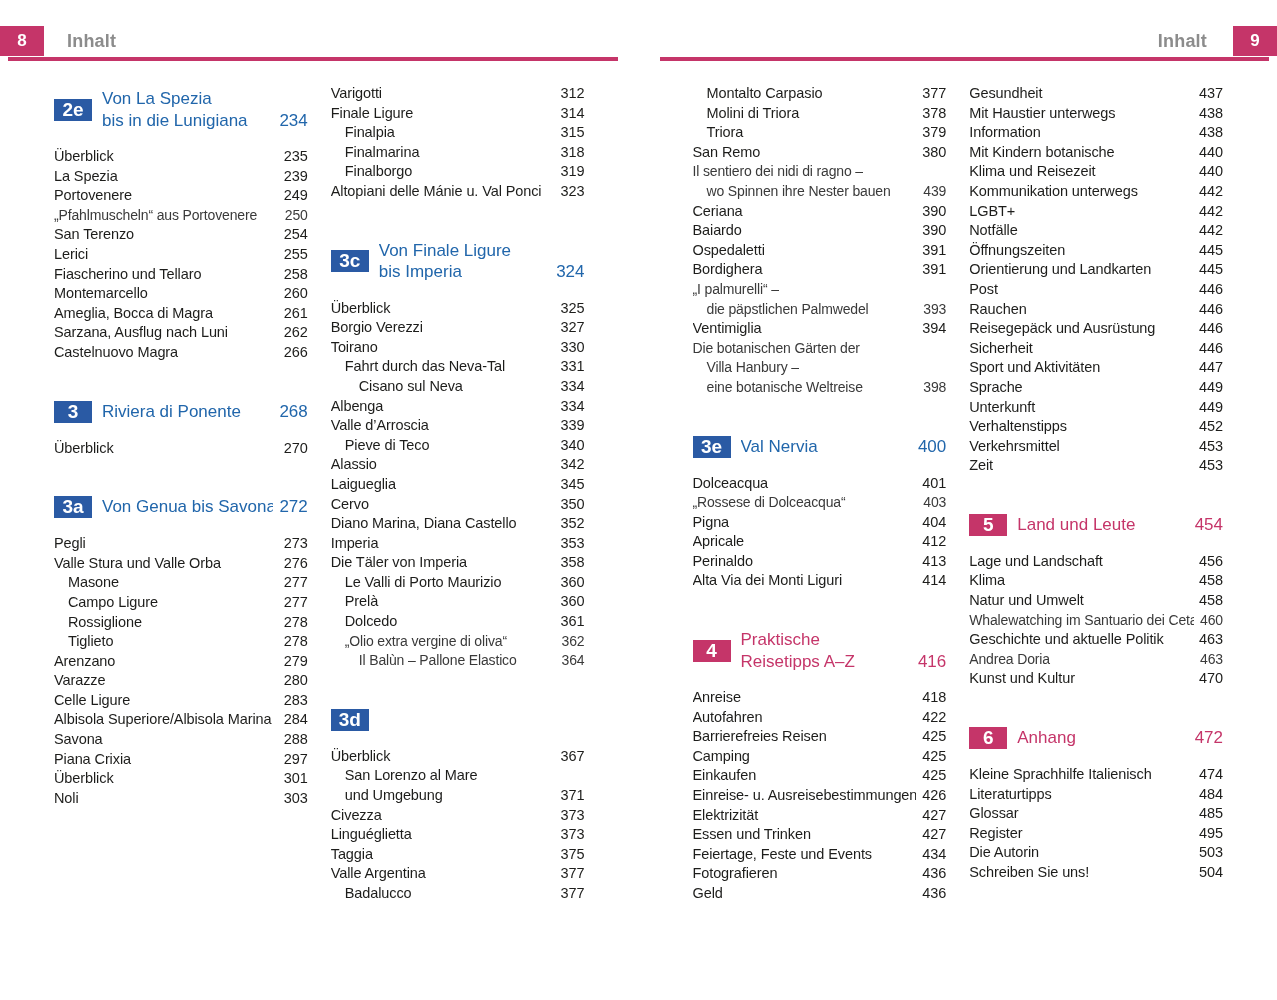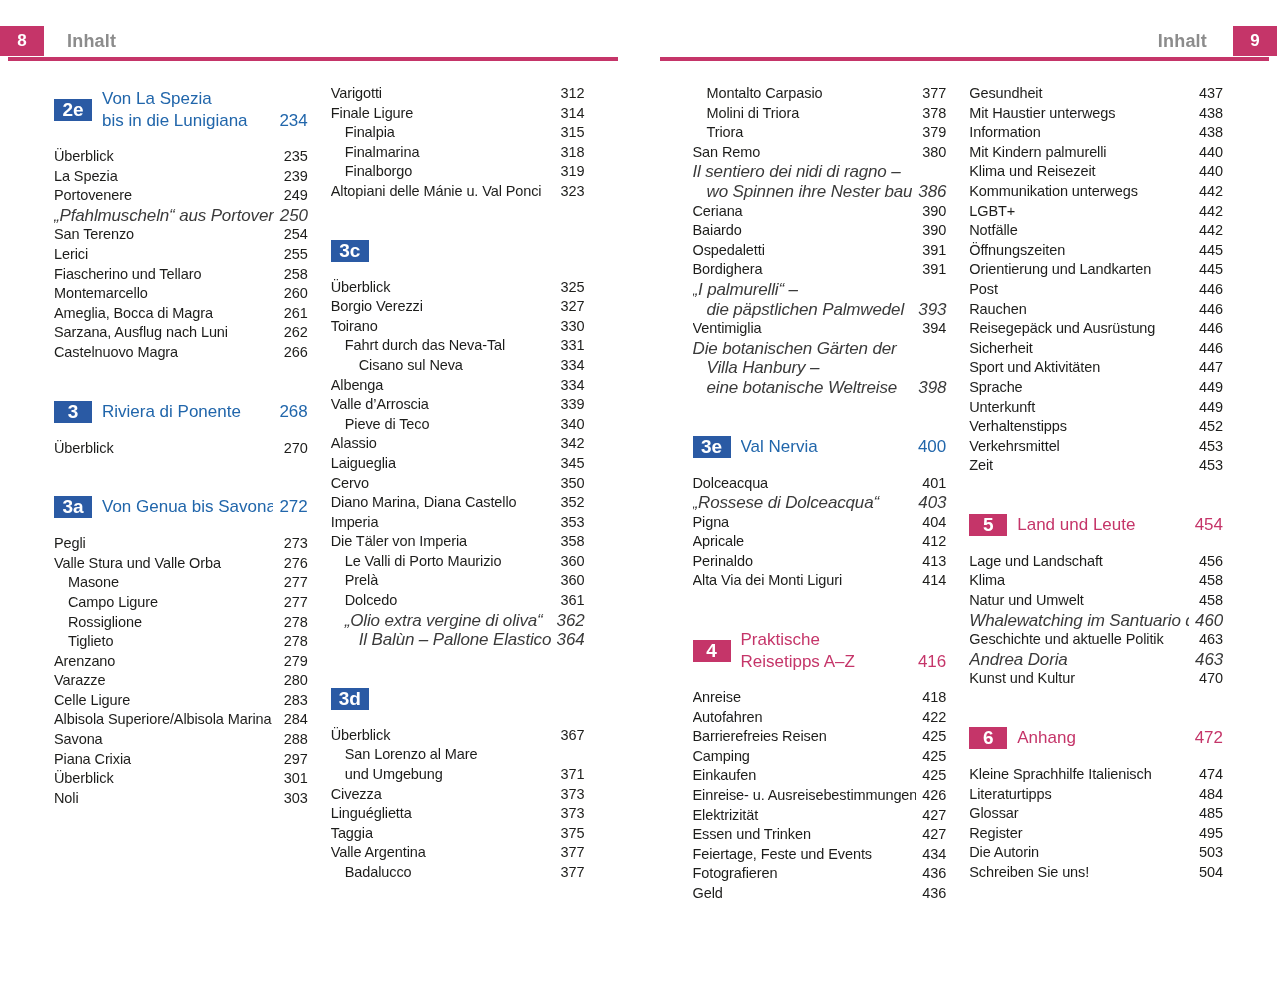--- a/index.html
+++ b/index.html
@@ -15,21 +15,21 @@
   .rule{position:absolute;top:57px;height:3.5px;background:var(--pink,#c53569);}
   .page-left .rule{left:8px;right:21px;}
   .page-right .rule{left:21px;right:8px;}
   .columns{position:absolute;top:84px;left:54px;right:54px;display:flex;gap:23px;}
   .col{flex:1;min-width:0;}
   .row{display:flex;align-items:baseline;height:19.6px;line-height:19.6px;font-size:14.5px;letter-spacing:-0.1px;white-space:nowrap;}
   .row .lbl{flex:1;overflow:hidden;}
   .row .pg{padding-left:6px;}
   .row.ind1 .lbl{padding-left:14px;}
   .row.ind2 .lbl{padding-left:28px;}
-  .row.italic{font-style:italic;color:var(--italic,#3a3a3a);font-size:17px;letter-spacing:-0.15px;}
+  .row.italic{color:var(--italic,#3a3a3a);font-size:14px;letter-spacing:-0.15px;}
   .chapter{display:flex;align-items:center;gap:10px;margin:38px 0 16px;}
   .col > .chapter:first-child{margin-top:4px;}
   .ch-box{flex:0 0 38px;width:38px;height:22px;display:flex;align-items:center;justify-content:center;color:#fff;font-weight:bold;font-size:19px;}
   .chapter.blue .ch-box{background:var(--blue,#2a5aa4);}
   .chapter.pink .ch-box{background:var(--pink,#c53569);}
   .ch-title{flex:1;min-width:0;font-weight:normal;font-size:17px;line-height:21.5px;}
   .chapter.blue .ch-title{color:var(--blue-text,#2166ab);}
   .chapter.pink .ch-title{color:var(--pink,#c53569);}
   .ch-line{display:flex;align-items:baseline;white-space:nowrap;}
   .ch-line .t{flex:1;overflow:hidden;}
@@ -202,20 +202,29 @@
           <div class="row ind1">
             <span class="lbl">Finalborgo</span>
             <span class="pg">319</span>
           </div>
           <div class="row">
             <span class="lbl">Altopiani delle Mánie u. Val Ponci</span>
             <span class="pg">323</span>
           </div>
           <div class="chapter blue">
             <div class="ch-box">3c</div>
+            <div class="ch-title">
+              <div class="ch-line">
+                <span class="t">Von Finale Ligure</span>
+              </div>
+              <div class="ch-line">
+                <span class="t">bis Imperia</span>
+                <span class="ch-pg">324</span>
+              </div>
+            </div>
           </div>
           <div class="row">
             <span class="lbl">Überblick</span>
             <span class="pg">325</span>
           </div>
           <div class="row">
             <span class="lbl">Borgio Verezzi</span>
             <span class="pg">327</span>
           </div>
           <div class="row">
@@ -345,21 +354,21 @@
           </div>
           <div class="row">
             <span class="lbl">San Remo</span>
             <span class="pg">380</span>
           </div>
           <div class="row italic">
             <span class="lbl">Il sentiero dei nidi di ragno –</span>
           </div>
           <div class="row ind1 italic">
             <span class="lbl">wo Spinnen ihre Nester bauen</span>
-            <span class="pg">386</span>
+            <span class="pg">439</span>
           </div>
           <div class="row">
             <span class="lbl">Ceriana</span>
             <span class="pg">390</span>
           </div>
           <div class="row">
             <span class="lbl">Baiardo</span>
             <span class="pg">390</span>
           </div>
           <div class="row">
@@ -488,21 +497,21 @@
           </div>
           <div class="row">
             <span class="lbl">Mit Haustier unterwegs</span>
             <span class="pg">438</span>
           </div>
           <div class="row">
             <span class="lbl">Information</span>
             <span class="pg">438</span>
           </div>
           <div class="row">
-            <span class="lbl">Mit Kindern palmurelli</span>
+            <span class="lbl">Mit Kindern botanische</span>
             <span class="pg">440</span>
           </div>
           <div class="row">
             <span class="lbl">Klima und Reisezeit</span>
             <span class="pg">440</span>
           </div>
           <div class="row">
             <span class="lbl">Kommunikation unterwegs</span>
             <span class="pg">442</span>
           </div>

